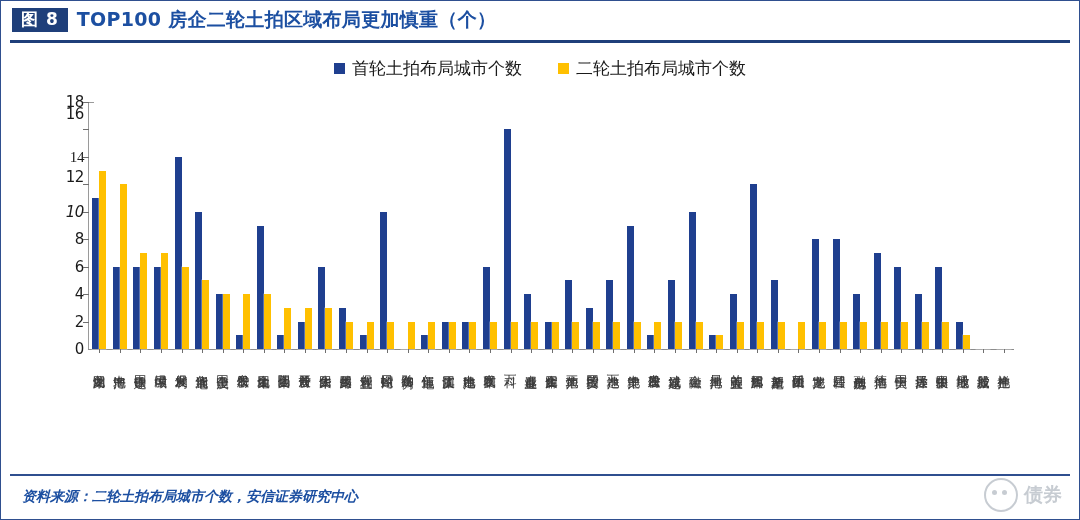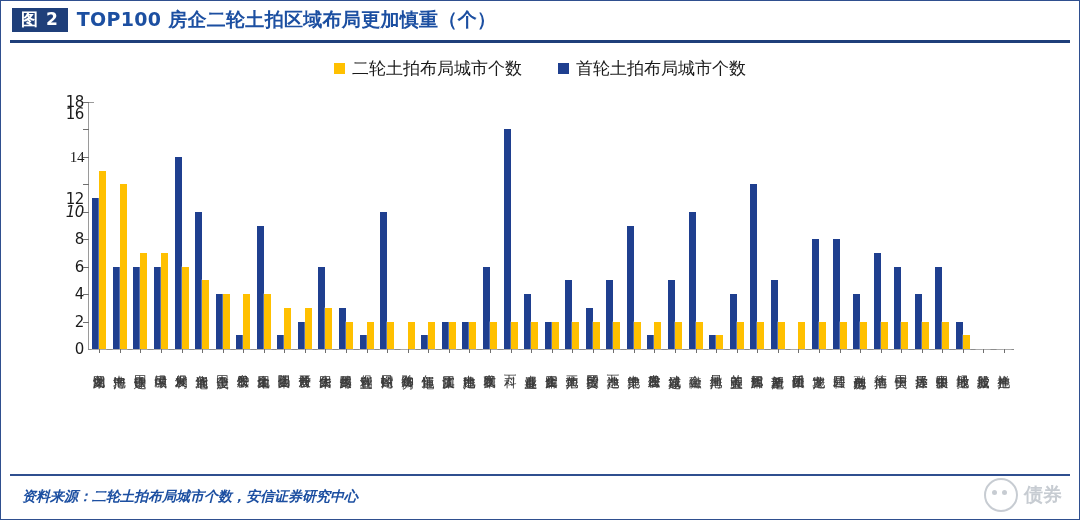--- a/index.html
+++ b/index.html
@@ -155,45 +155,45 @@
     font-size:19px;color:#9aa3ae;font-weight:bold;
     font-family:"DejaVu Serif",serif;
   }
 </style>
 </head>
 <body>
 
 <div class="frame"></div>
 
 <div class="header">
-  <div class="fig-badge">图 2</div>
+  <div class="fig-badge">图 8</div>
   <div class="fig-title">TOP100 房企二轮土拍区域布局更加慎重（个）</div>
 </div>
 <div class="header-rule"></div>
 
 <div class="legend" id="legend">
     <div class="legend-item">
+      <span class="legend-swatch" style="background: rgb(31, 63, 143);"></span>
+      <span class="legend-label">首轮土拍布局城市个数</span>
+    </div>
+    <div class="legend-item">
       <span class="legend-swatch" style="background: rgb(255, 192, 0);"></span>
       <span class="legend-label">二轮土拍布局城市个数</span>
-    </div>
-    <div class="legend-item">
-      <span class="legend-swatch" style="background: rgb(31, 63, 143);"></span>
-      <span class="legend-label">首轮土拍布局城市个数</span>
     </div>
   </div>
 
 <div class="plot-wrap">
   <div class="ytick-col" id="yticks">
       <div class="ytick" style="top: 253px;">0</div>
       <div class="ytick" style="top: 225.556px;">2</div>
       <div class="ytick" style="top: 198.111px;">4</div>
       <div class="ytick" style="top: 170.667px;">6</div>
       <div class="ytick" style="top: 143.222px;">8</div>
       <div class="ytick" style="top: 115.778px; font-style: italic;">10</div>
-      <div class="ytick" style="top: 103px; text-align: right;">12</div>
+      <div class="ytick" style="top: 81px; text-align: right;">12</div>
       <div class="ytick" style="top: 60.8889px; font-family: Liberation Serif, serif;">14</div>
       <div class="ytick" style="top: 18px;">16</div>
       <div class="ytick" style="top: 6px;">18</div>
     </div>
   <div class="axis-v"></div>
   <div class="axis-cap"></div>
   <div class="axis-h"></div>
   <div id="ymarks">
       <div class="ymark" style="top: 225.556px;"></div>
       <div class="ymark" style="top: 198.111px;"></div>

